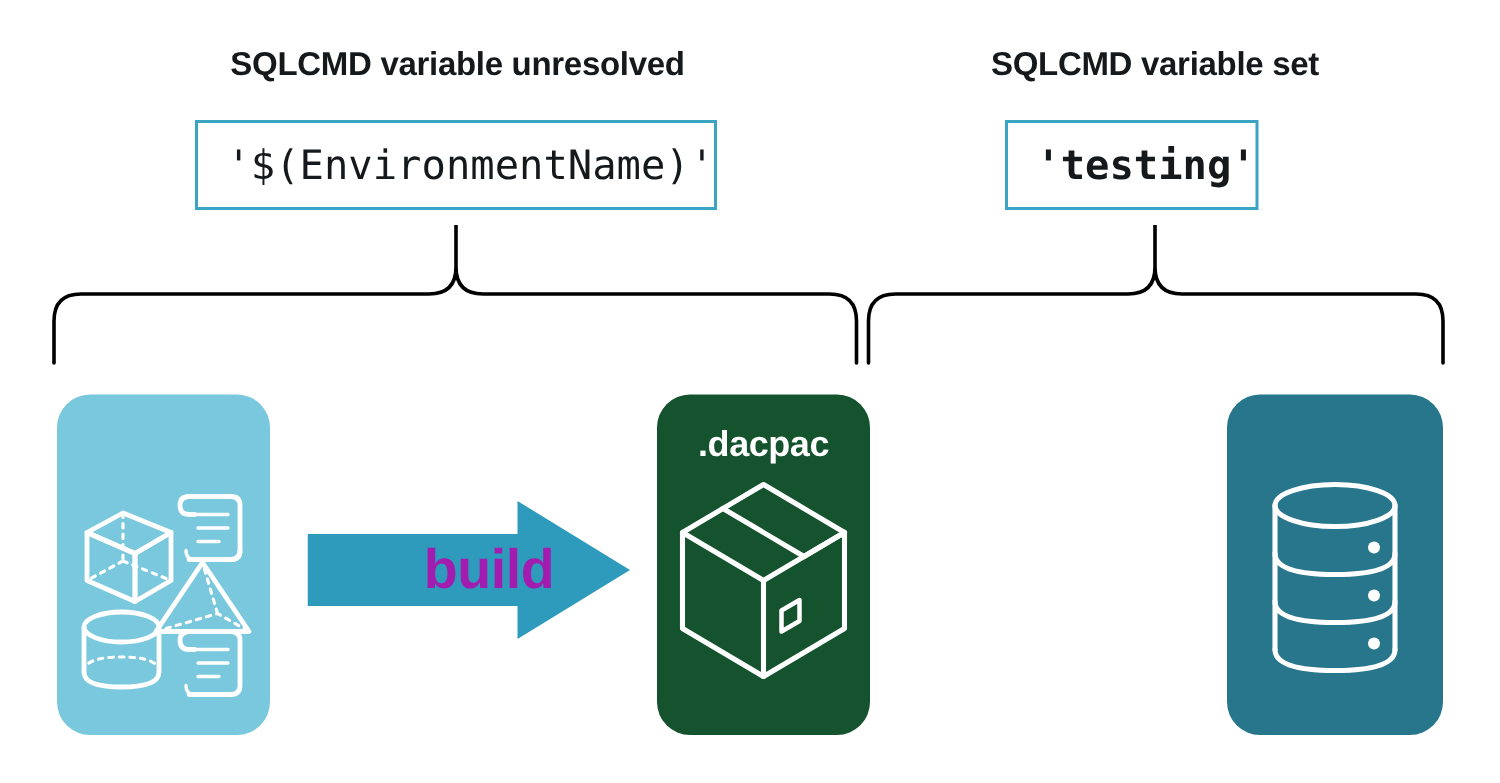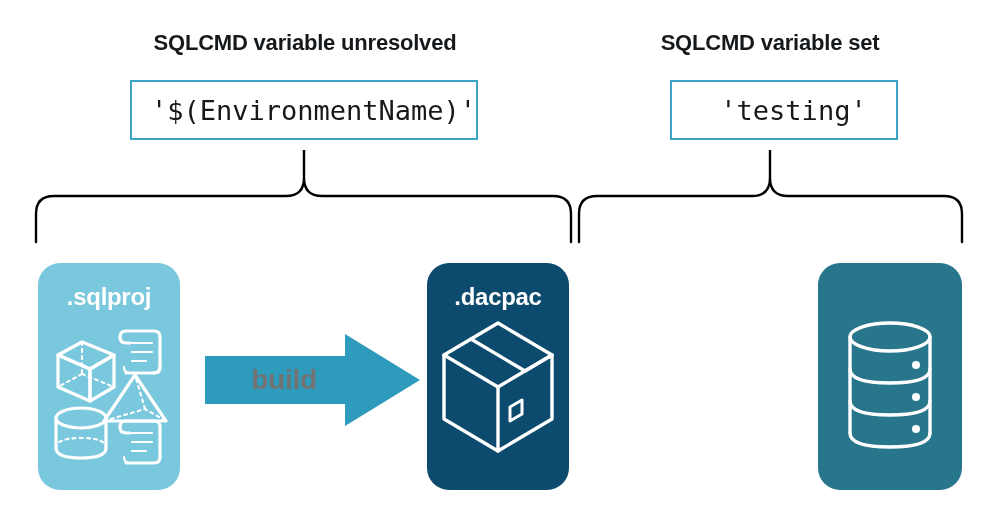--- a/index.html
+++ b/index.html
@@ -46,39 +46,39 @@
     font-family: "DejaVu Sans Mono", "Liberation Mono", monospace;
     font-size: 27px;
     color: #16191c;
     display: flex;
     align-items: center;
     justify-content: center;
     letter-spacing: 0px;
     padding-left: 19px;
   }
   #codebox-left  { left: 130px; top: 80px; width: 348px; height: 60px; }
-  #codebox-right { left: 670px; top: 80px; width: 228px; height: 60px; }
+  #codebox-right { left: 670px; top: 80px; width: 169px; height: 60px; font-weight: bold; }
 
   
   .brace-layer {
     position: absolute;
     left: 0; top: 0;
     width: 1000px;
     height: 522px;
     pointer-events: none;
   }
 
   
   .artifact {
     position: absolute;
     border-radius: 22px;
     box-sizing: border-box;
   }
   #box-sqlproj  { left: 38px;  top: 263px; width: 142px; height: 227px; background: #79c8dd; }
-  #box-dacpac   { left: 427px; top: 263px; width: 142px; height: 227px; background: #0c4a6e; }
+  #box-dacpac   { left: 438px; top: 263px; width: 142px; height: 227px; background: #14532d; }
   #box-database { left: 818px; top: 263px; width: 144px; height: 227px; background: #27768c; }
 
   .artifact-label {
     position: absolute;
     top: 20px;
     left: 0;
     width: 100%;
     text-align: center;
     font-family: "Liberation Sans", sans-serif;
     font-weight: bold;
@@ -109,24 +109,25 @@
     position: absolute;
     top: 0;
     left: 0;
     width: 158px;
     height: 92px;
     display: flex;
     align-items: center;
     justify-content: center;
     font-family: "Liberation Sans", sans-serif;
     font-weight: bold;
-    font-size: 28px;
-    color: #737373;
+    font-size: 37px;
+    color: #a21caf;
     letter-spacing: -0.3px;
     white-space: nowrap;
+    padding-left: 42px;
   }
 </style>
 </head>
 <body>
 
 <div class="stage">
 
   <div class="heading" id="heading-right">SQLCMD variable set</div>
 
   <div class="heading" id="heading-left">SQLCMD variable unresolved</div>
@@ -156,21 +157,20 @@
              Q 770,196 770,178
              L 770,150
              L 770,178
              Q 770,196 788,196
              L 944,196
              Q 962,196 962,214
              L 962,242"></path>
   </svg>
 
   <div class="artifact" id="box-sqlproj">
-    <div class="artifact-label">.sqlproj</div>
     <div class="artifact-art">
       <svg width="130" height="150" viewBox="0 0 130 150">
         <g fill="none" stroke="#ffffff" stroke-width="3.2" stroke-linecap="round" stroke-linejoin="round">
 
           <g>
             <path d="M 14,40 L 38,27 L 70,40 L 46,54 Z"></path>
             <path d="M 14,40 L 14,72 L 46,86 L 46,54 Z"></path>
             <path d="M 46,54 L 46,86 L 70,72 L 70,40 Z"></path>
             <path stroke-dasharray="3 4" stroke-width="2.1" d="M 38,27 L 38,59 M 38,59 L 14,72 M 38,59 L 70,72"></path>
           </g>

